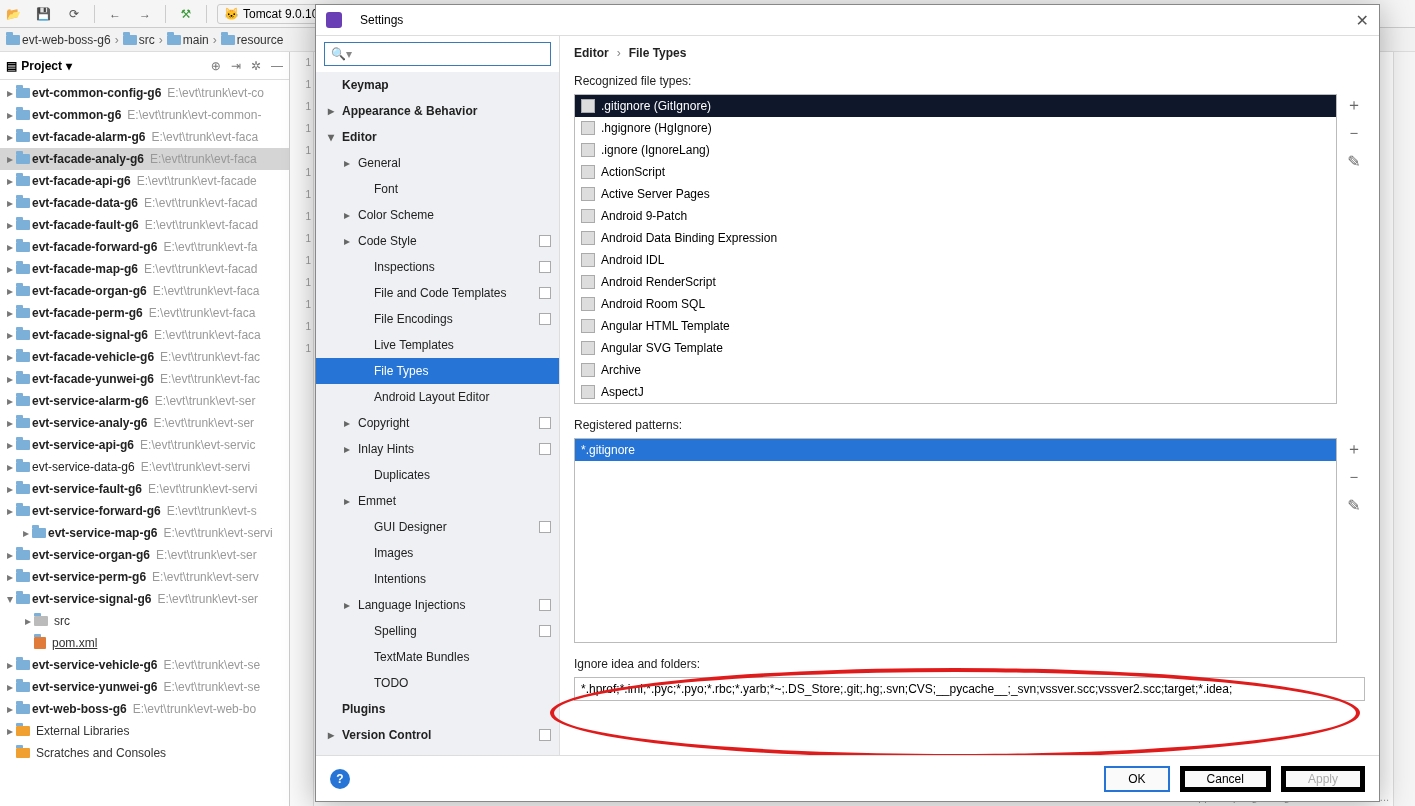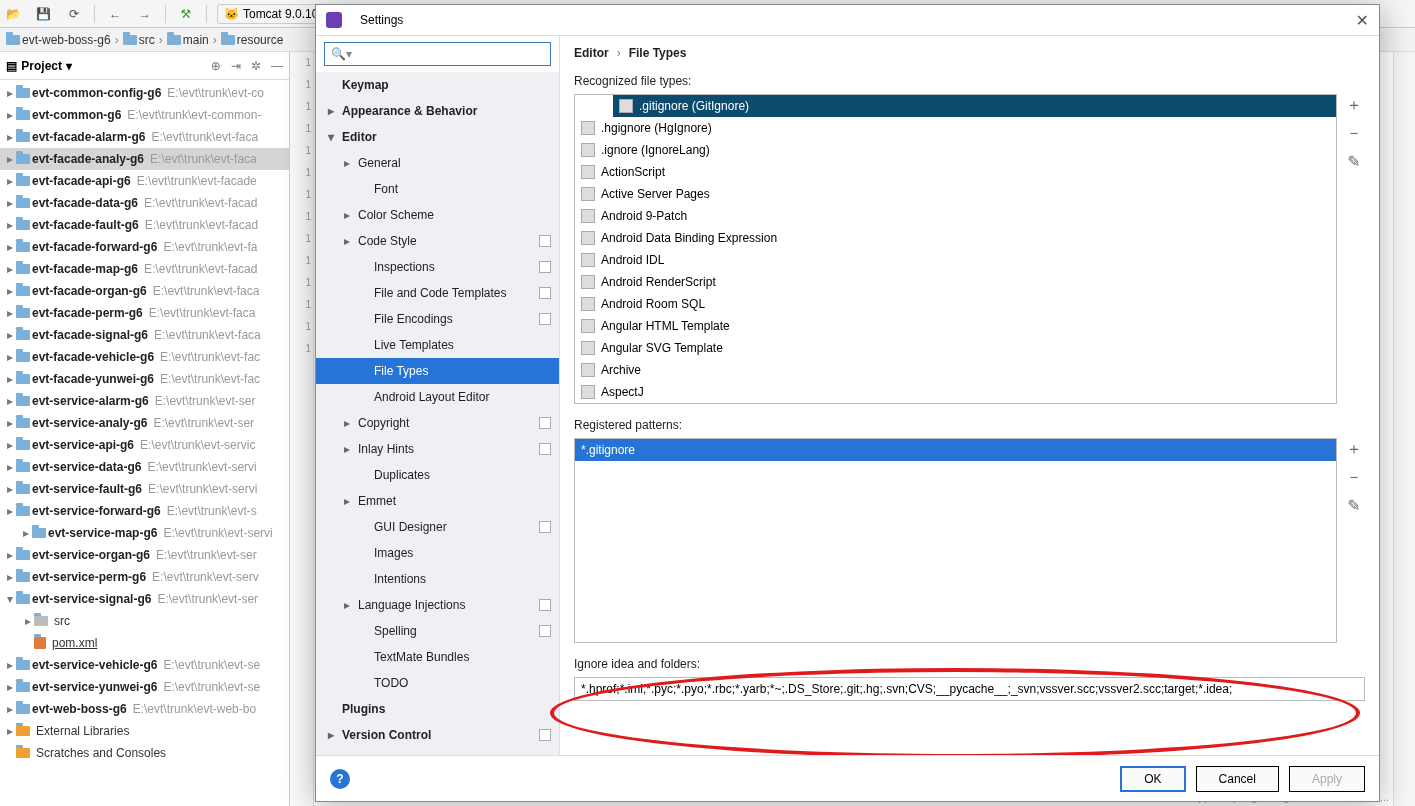--- a/index.html
+++ b/index.html
@@ -58,37 +58,37 @@
 .nav-item .copy-icon { position: absolute; right: 8px; width: 12px; height: 12px; border: 1px solid #aaa; background: #fff; }
 
 .settings-content { flex: 1; display: flex; flex-direction: column; padding: 10px 14px 0 14px; position: relative; }
 .crumbpath { display: flex; align-items: center; gap: 8px; font-weight: bold; color: #222; margin-bottom: 14px; }
 .crumbpath .sep2 { color: #888; font-weight: normal; }
 .section-label { color: #222; margin-bottom: 6px; }
 
 .list-frame { display: flex; }
 .file-type-list { flex: 1; border: 1px solid #bbb; height: 310px; overflow-y: auto; }
 .list-row { display: flex; align-items: center; height: 22px; padding: 0 6px; gap: 6px; }
-.list-row.selected { background: #0c4a6e; color: #fff; margin-left: 38px; }
+.list-row.selected { background: #0f172a; color: #fff; }
 .ft-icon { width: 14px; height: 14px; background: #ddd; border: 1px solid #aaa; display:inline-block; }
 .side-buttons { width: 28px; display: flex; flex-direction: column; gap: 6px; padding-left: 6px; }
 .side-btn { width: 22px; height: 22px; display: flex; align-items: center; justify-content: center; color: #666; border: none; background: none; font-size: 16px; }
 
 .patterns-list { flex: 1; border: 1px solid #bbb; height: 205px; overflow-y: auto; }
 .pattern-row { height: 22px; display:flex; align-items:center; padding: 0 6px; }
 .pattern-row.selected { background: #2675d6; color: #fff; }
 
 .ignore-input { width: 100%; height: 24px; border: 1px solid #bbb; padding: 0 6px; }
 
 .highlight-ellipse { position: absolute; border: 4px solid #e01b1b; border-radius: 50%; pointer-events: none; }
 
 .dialog-footer { height: 46px; border-top: 1px solid #ddd; display: flex; align-items: center; padding: 0 14px; gap: 10px; }
 .help-icon { width: 20px; height: 20px; border-radius: 50%; background: #2675d6; color: #fff; display:flex; align-items:center; justify-content:center; font-weight:bold; }
 .footer-btns { margin-left: auto; display: flex; gap: 10px; }
-.btn { height: 26px; padding: 0 22px; border: 1px solid #000000; background: #fafafa; }
+.btn { height: 26px; padding: 0 22px; border: 5px solid #000000; background: #fafafa; }
 .btn.primary { border: 2px solid #2675d6; }
 .btn.disabled { color: #aaa; }
 
 
 .right-gutter { position:absolute; right:0; top:52px; bottom:0; width:22px; background:#f5f5f5; border-left:1px solid #ddd; }
 
 .status-hint { position:absolute; right:26px; bottom:3px; color:#999; font-size:11px; }
 </style>
 </head>
 <body>
@@ -246,21 +246,21 @@
         </div>
         <div class="tree-row" style="padding-left: 4px;">
           <span class="arrow right"></span>
           <span class="folder-icon"></span>
           <span class="name" style="font-weight: bold; color: rgb(34, 34, 34);">evt-service-api-g6</span>
           <span class="path">E:\evt\trunk\evt-servic</span>
         </div>
         <div class="tree-row" style="padding-left: 4px;">
           <span class="arrow right"></span>
           <span class="folder-icon"></span>
-          <span class="name" style="font-weight: bold; color: rgb(34, 34, 34);">evt-service-data-g6</span>
+          <span class="name" style="font-weight: normal; color: rgb(34, 34, 34);">evt-service-data-g6</span>
           <span class="path">E:\evt\trunk\evt-servi</span>
         </div>
         <div class="tree-row" style="padding-left: 4px;">
           <span class="arrow right"></span>
           <span class="folder-icon"></span>
           <span class="name" style="font-weight: bold; color: rgb(34, 34, 34);">evt-service-fault-g6</span>
           <span class="path">E:\evt\trunk\evt-servi</span>
         </div>
         <div class="tree-row" style="padding-left: 4px;">
           <span class="arrow right"></span>

